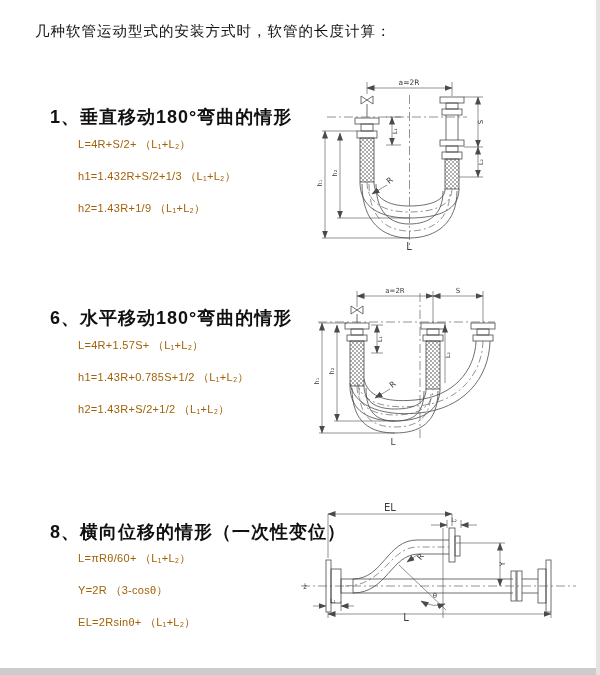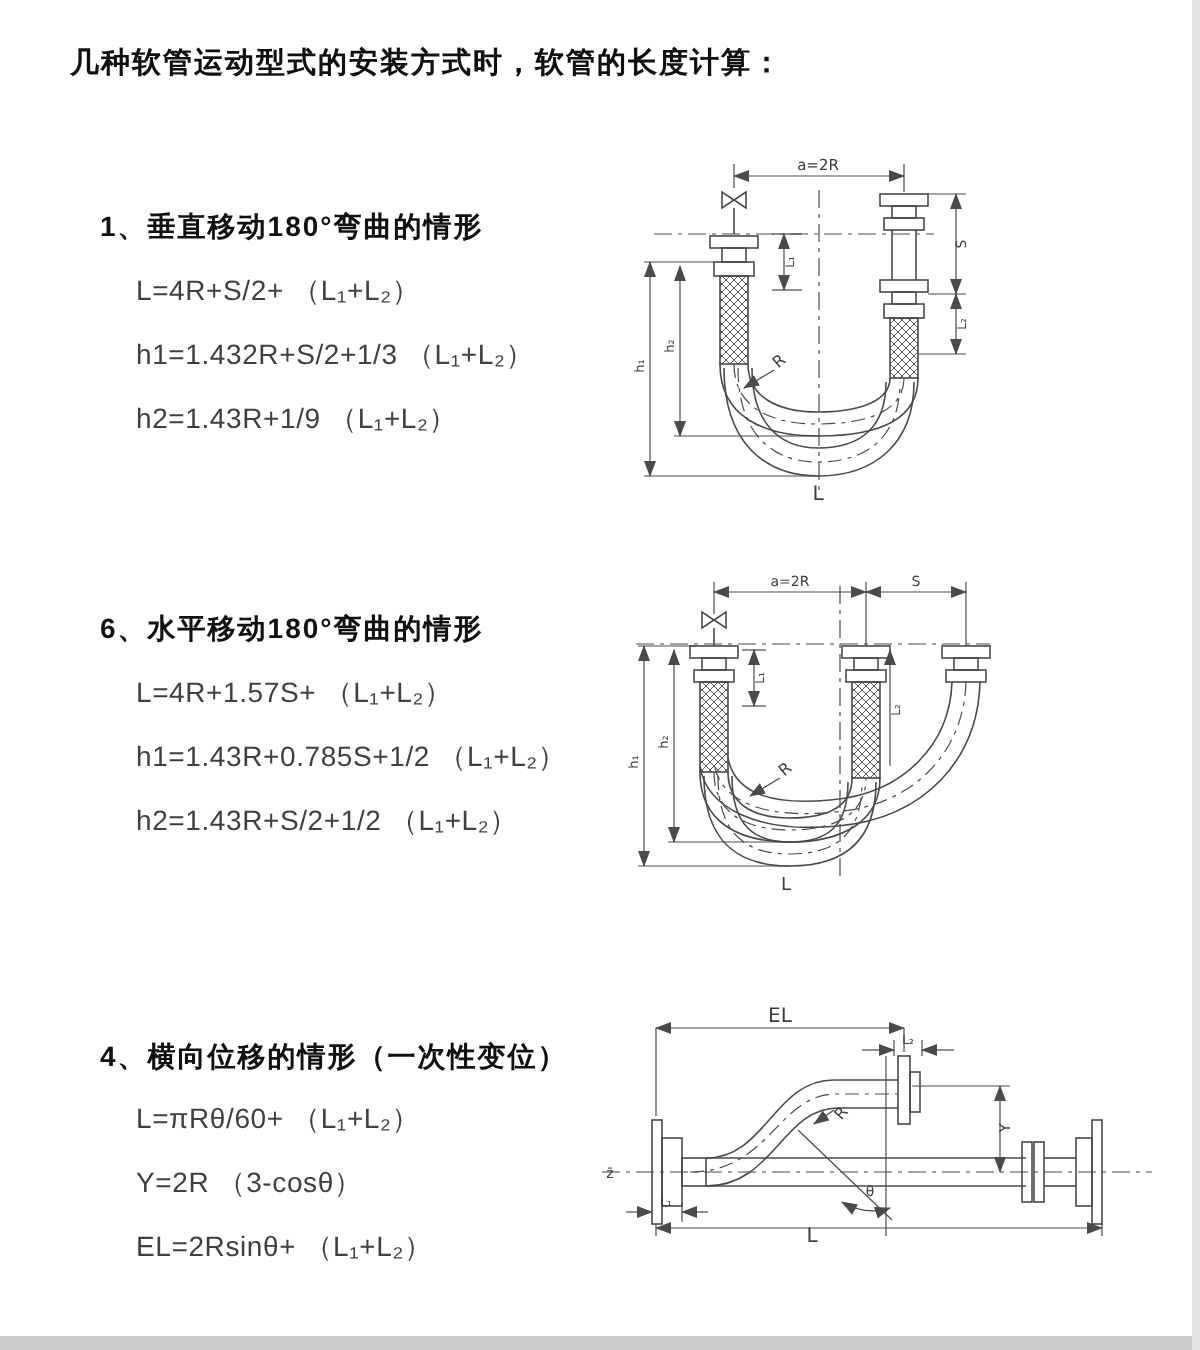--- a/index.html
+++ b/index.html
@@ -2,27 +2,27 @@
 <html><head>
 <meta charset="utf-8">
 <style>
   html,body{margin:0;padding:0;}
   body{
     width:600px;height:675px;position:relative;background:#ffffff;overflow:hidden;
     font-family:"Liberation Sans","DejaVu Sans",sans-serif;color:#1d1d1d;
   }
   .abs{position:absolute;}
   .title{
-    left:35px;top:22px;font-size:14.5px;font-weight:700;letter-spacing:1px;color:#111;
+    left:35px;top:22px;font-size:14.5px;font-weight:400;letter-spacing:1px;color:#111;
   }
   .sec-head{
-    font-size:14px;font-weight:700;letter-spacing:1px;color:#111;left:50px;
+    font-size:18px;font-weight:700;letter-spacing:1px;color:#111;left:50px;
   }
   .formula{
-    font-size:14px;font-weight:500;letter-spacing:0.3px;color:#404040;left:68px;
+    font-size:11px;font-weight:500;letter-spacing:0.3px;color:#a16207;left:78px;
     font-family:"Liberation Sans","DejaVu Sans",sans-serif;
   }
   svg{position:absolute;overflow:visible;}
   svg text{font-family:"DejaVu Sans","Liberation Sans",sans-serif;fill:#3c3c3c;}
   .edge-bottom{left:0;top:668px;width:600px;height:7px;background:#cccccc;}
   .edge-right{left:596px;top:0;width:4px;height:675px;background:#e3e3e3;}
 </style>
 </head>
 <body>
 
@@ -36,21 +36,21 @@
 </div>
 
 <div>
   <div class="abs sec-head" style="top:306px">6、水平移动180°弯曲的情形</div>
   <div class="abs formula" style="top:338px">L=4R+1.57S+ （L₁+L₂）</div>
   <div class="abs formula" style="top:370px">h1=1.43R+0.785S+1/2 （L₁+L₂）</div>
   <div class="abs formula" style="top:402px">h2=1.43R+S/2+1/2 （L₁+L₂）</div>
 </div>
 
 <div>
-  <div class="abs sec-head" style="top:520px">4、横向位移的情形（一次性变位）</div>
+  <div class="abs sec-head" style="top:520px">8、横向位移的情形（一次性变位）</div>
   <div class="abs formula" style="top:551px">L=πRθ/60+ （L₁+L₂）</div>
   <div class="abs formula" style="top:583px">Y=2R （3-cosθ）</div>
   <div class="abs formula" style="top:615px">EL=2Rsinθ+ （L₁+L₂）</div>
 </div>
 
 <svg style="left:313px;top:70px" width="282" height="186" viewBox="0 0 282 186">
   <defs>
     <pattern id="xh1" width="4" height="4" patternUnits="userSpaceOnUse">
       <path d="M0,4 L4,0 M0,0 L4,4" stroke="#5a5a5a" stroke-width="0.5"></path>
     </pattern>

